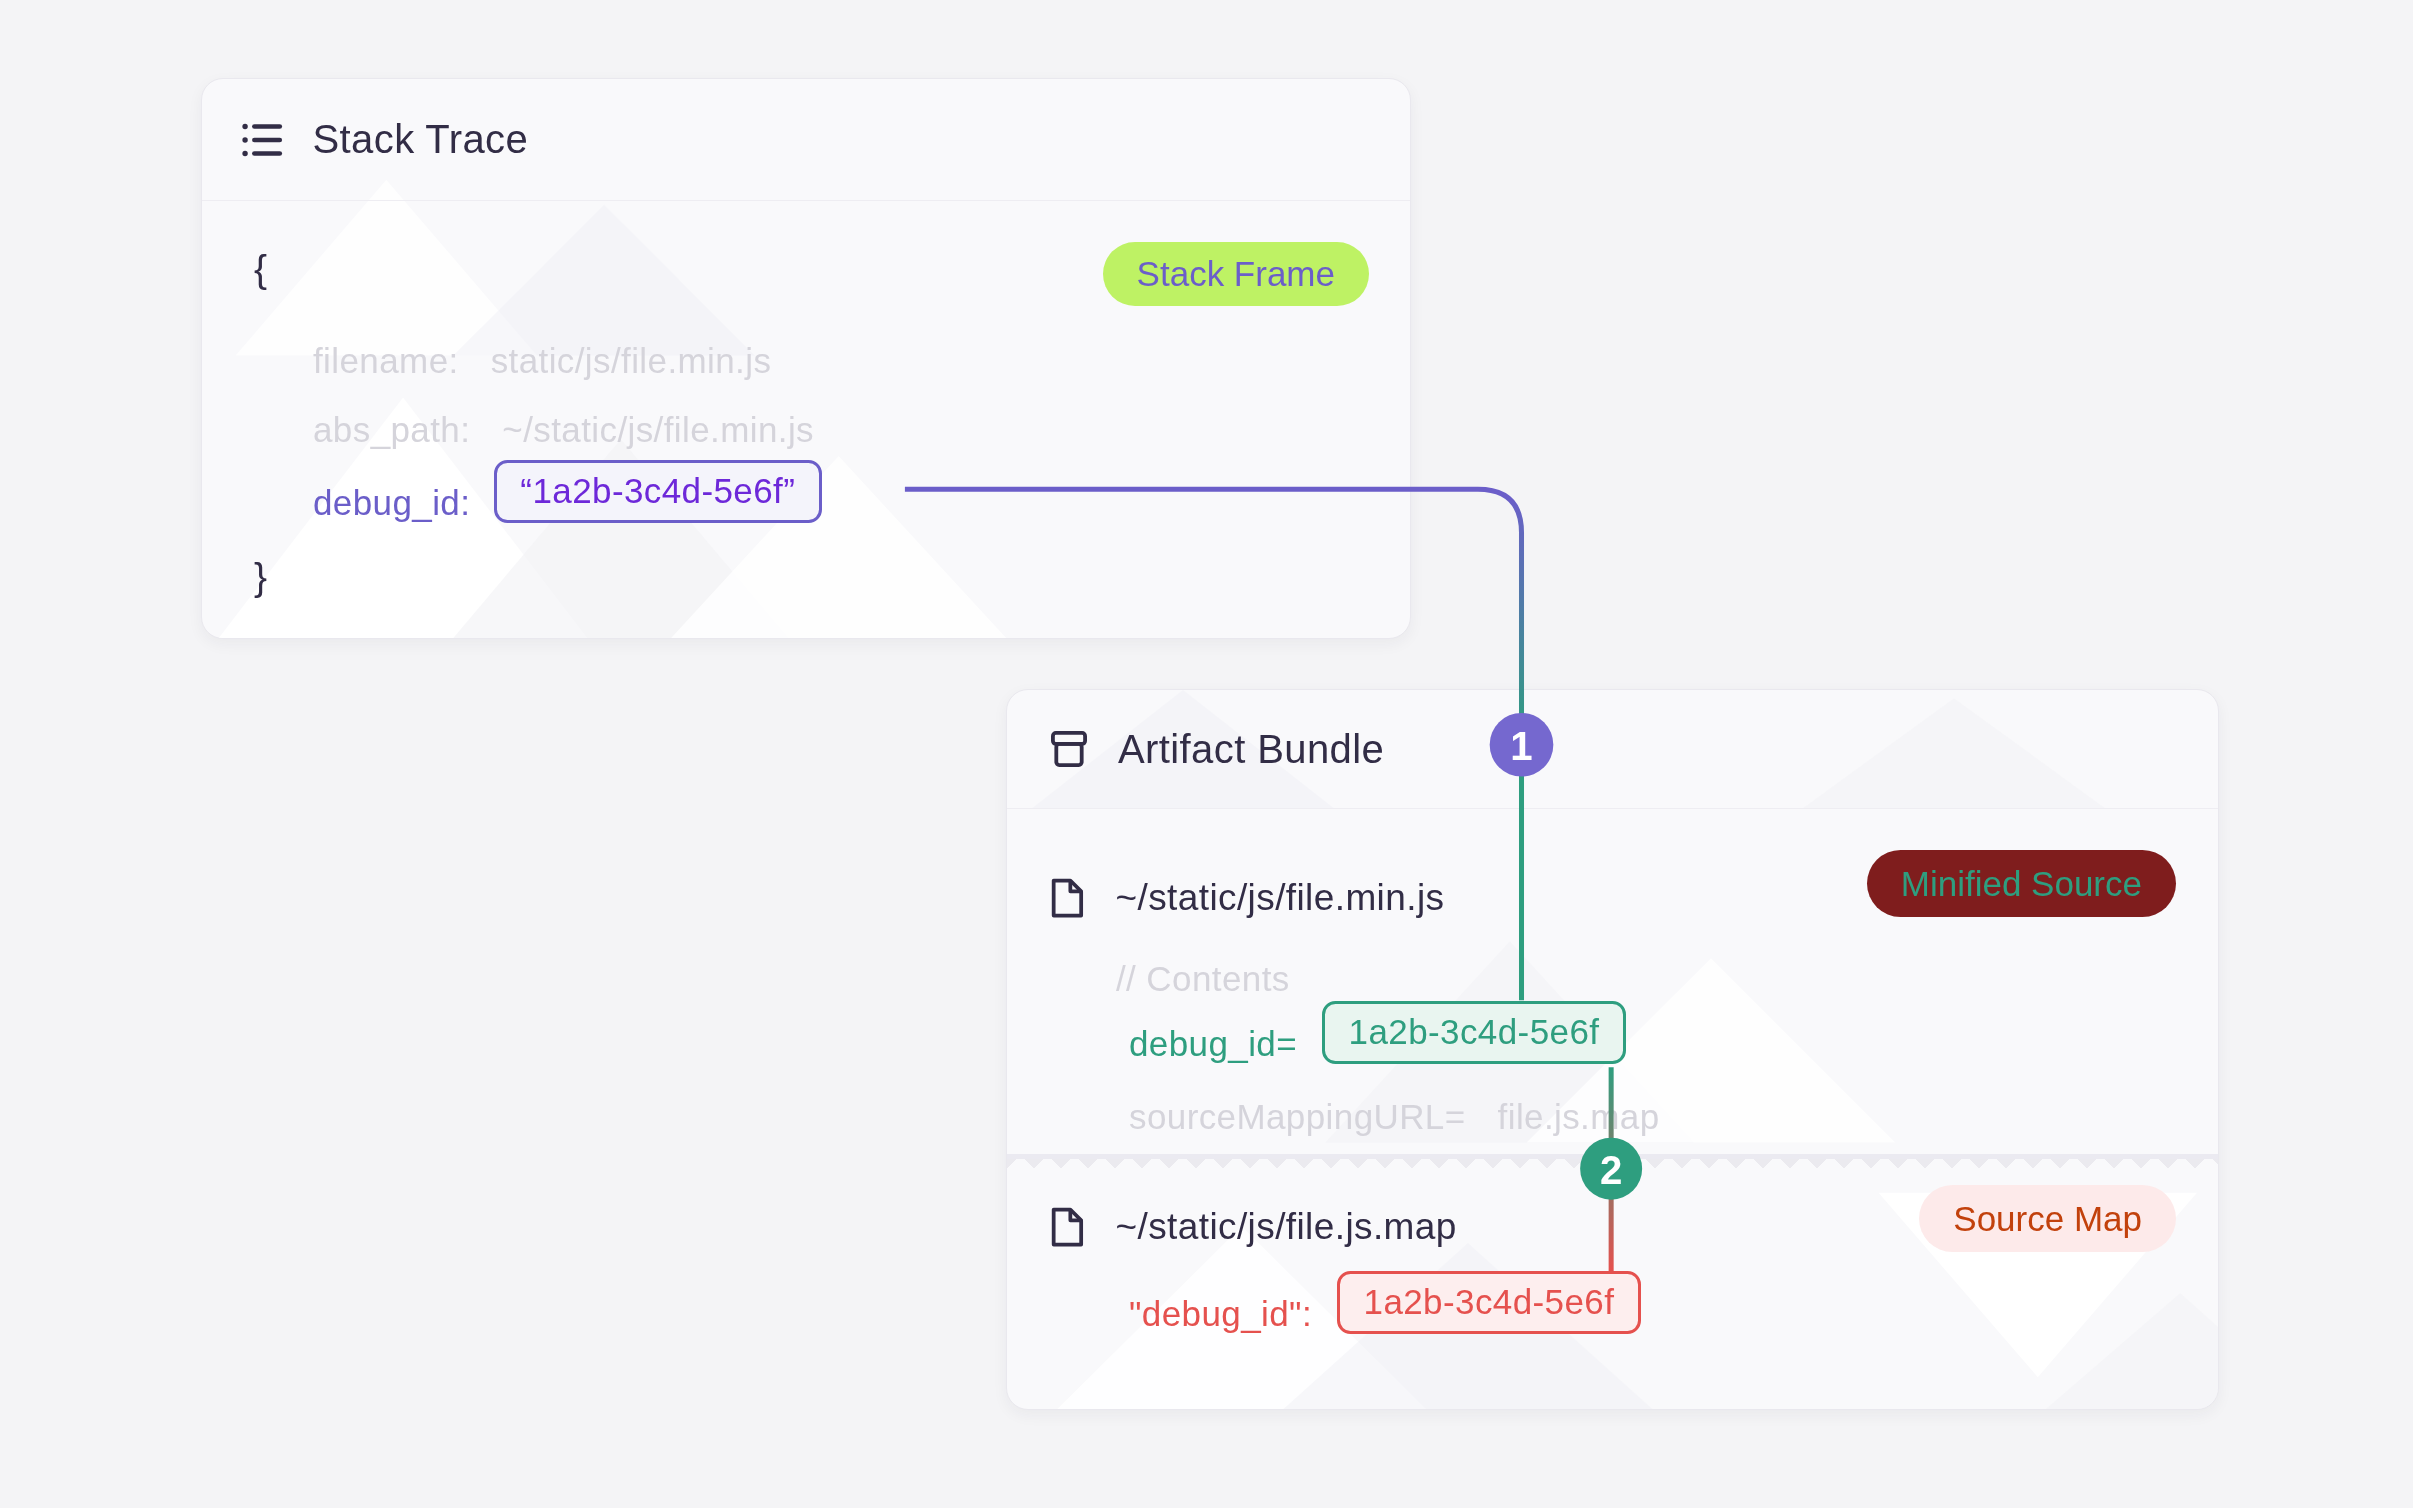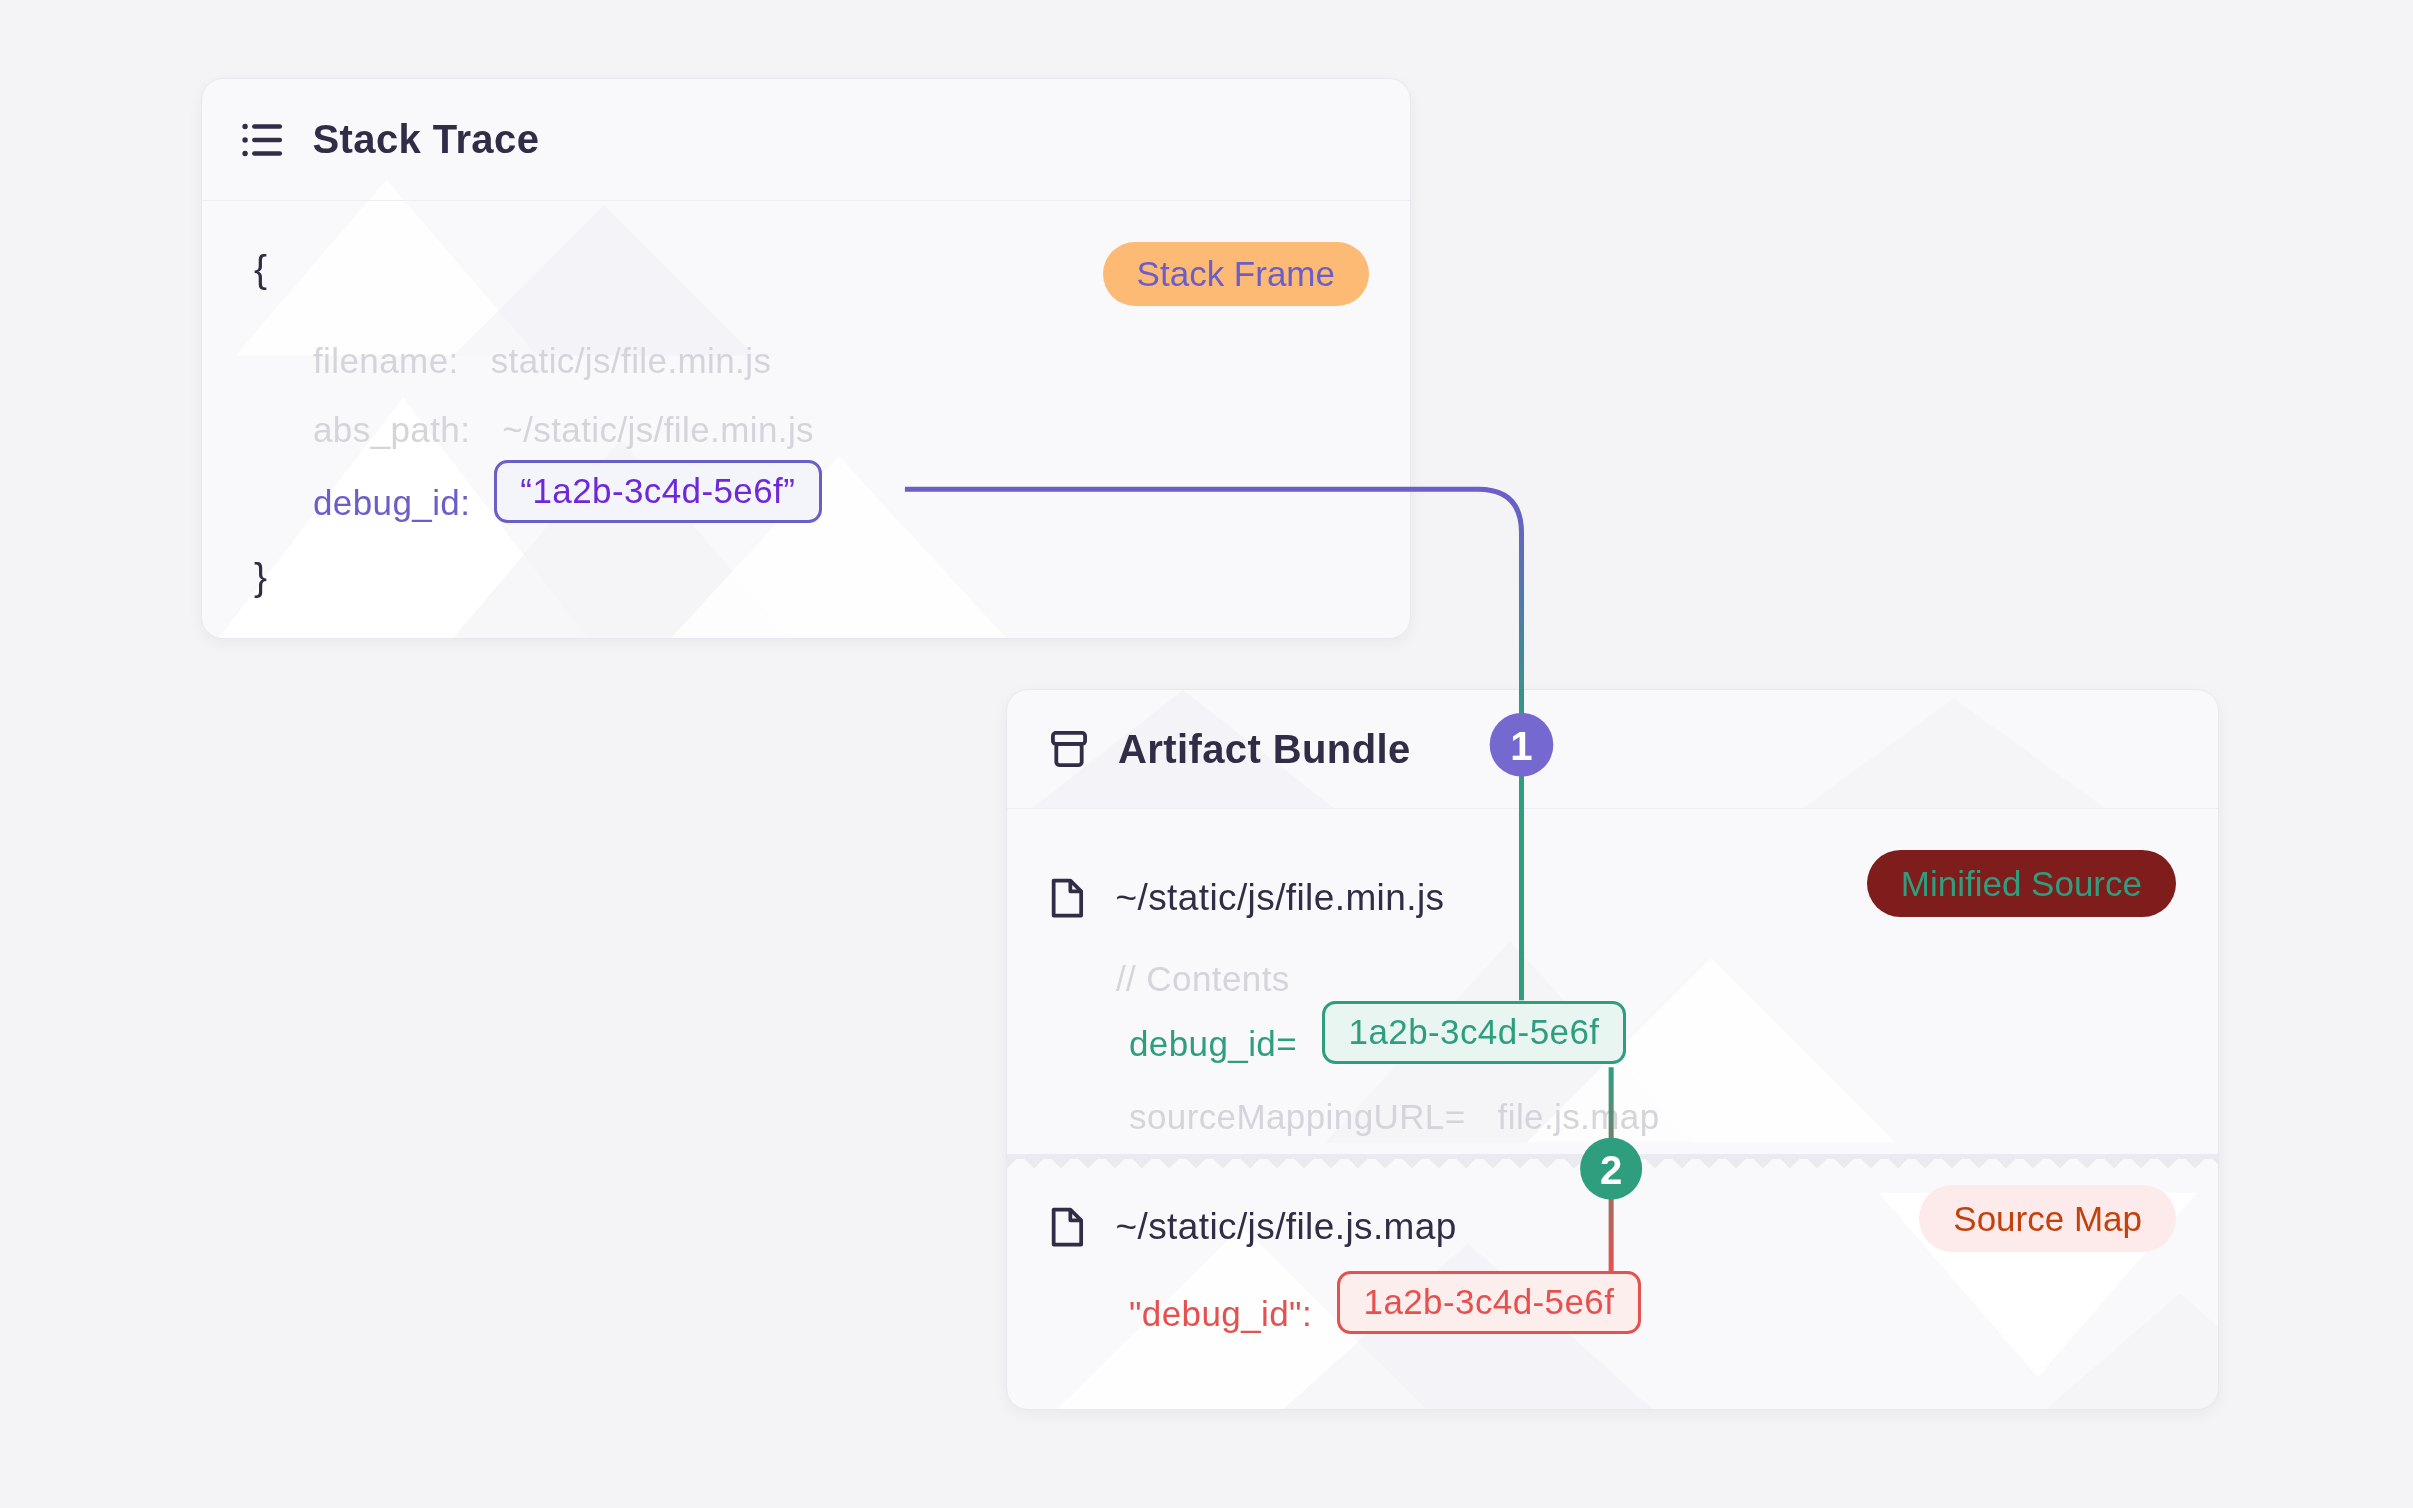--- a/index.html
+++ b/index.html
@@ -22,21 +22,21 @@
     z-index:1;
     overflow:hidden;
   }
   .card-deco{position:absolute;inset:0;z-index:0;pointer-events:none;}
   .card-header{
     position:relative;z-index:2;
     display:flex;align-items:center;
     border-bottom:1.7px solid #eeedf2;
     background:transparent;
   }
-  .card-title{font-size:40px;font-weight:700;color:#322d46;letter-spacing:0.4px;}
+  .card-title{font-size:40px;font-weight:400;color:#322d46;letter-spacing:0.4px;}
   .hdr-icon{flex:0 0 auto;}
 
   
   #stack-card{left:201px;top:78px;width:1208px;height:559px;}
   #stack-card .card-header{height:121px;padding-left:38px;gap:28.5px;}
   .abs{position:absolute;z-index:2;white-space:nowrap;}
   .code{font-size:35px;letter-spacing:0.4px;}
   .muted{color:#d5d4db;}
   .purple{color:#6b5ec9;}
   .teal{color:#2e9e7f;margin-top:8px;}
@@ -45,21 +45,21 @@
   .brace{font-size:39px;color:#322d46;}
 
   .pill{
     position:absolute;z-index:2;
     display:flex;align-items:center;
     border-radius:37px;
     font-size:35px;
     padding:0 34px;
     white-space:nowrap;
   }
-  #stack-frame-badge{top:163px;right:41px;height:64px;background:#fdba74;color:#6b5ec9;text-align:right;}
+  #stack-frame-badge{top:163px;right:41px;height:64px;background:#bef264;color:#6b5ec9;text-align:right;}
   #minified-badge{top:160px;right:42px;height:67px;background:#7f1d1d;color:#2e9e7f;}
   #sourcemap-badge{top:495px;right:42px;height:67px;background:#fdeaea;color:#c2410c;}
 
   .value-box{
     display:inline-block;
     border-radius:13.4px;
     padding:8.4px 23.5px;
     font-size:35px;
     letter-spacing:0.4px;
     white-space:nowrap;

